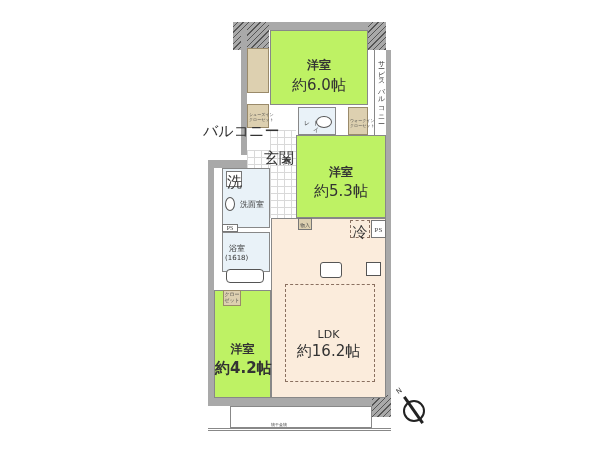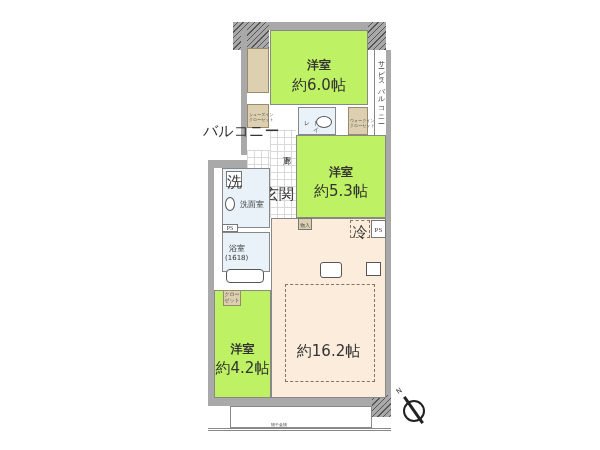--- a/index.html
+++ b/index.html
@@ -55,21 +55,21 @@
 <div class="abs closet" style="left:348px;top:107px;width:20px;height:28px;">
   <div class="abs small" style="left:1px;top:10px;font-size:4px;white-space:pre;">ウォークイン
 クローゼット</div>
 </div>
 
 <div class="abs tile" style="left:270px;top:130px;width:26px;height:88px;">
   <div class="abs label" style="left:12px;top:20px;writing-mode:vertical-rl;font-size:8px;">廊下</div>
 </div>
 
 <div class="abs tile" style="left:247px;top:150px;width:23px;height:20px;"></div>
-<div class="abs label mid" style="left:264px;top:151px;margin-top:36px;">玄関</div>
+<div class="abs label mid" style="left:264px;top:151px;">玄関</div>
 
 <div class="abs label mid" style="left:203px;top:124px;">バルコニー</div>
 
 <div class="abs room-yellow" style="left:296px;top:135px;width:90px;height:83px;border:1px solid #888;">
   <div class="abs label big" style="left:0;right:0;top:30px;">洋室</div>
   <div class="abs label mid" style="left:0;right:0;top:48px;">約5.3帖</div>
 </div>
 
 <div class="abs room-blue" style="left:222px;top:168px;width:48px;height:60px;border:1px solid #888;">
   <div class="abs box label mid" style="left:3px;top:2px;width:16px;height:16px;padding-top:3px;">洗</div>
@@ -79,31 +79,32 @@
 <div class="abs box small" style="left:222px;top:224px;width:16px;height:8px;font-size:6px;text-align:center;">PS</div>
 
 <div class="abs room-blue" style="left:222px;top:232px;width:48px;height:40px;border:1px solid #888;">
   <div class="abs label" style="left:6px;top:12px;font-size:8px;">浴室</div>
   <div class="abs label" style="left:2px;top:22px;font-size:7px;">(1618)</div>
   <div class="abs" style="left:3px;top:36px;width:38px;height:14px;border:1px solid #555;border-radius:4px;background:#fff;"></div>
 </div>
 
 <div class="abs room-peach" style="left:271px;top:218px;width:115px;height:180px;border:1px solid #888;">
   <div class="abs dash" style="left:13px;top:65px;width:90px;height:98px;"></div>
+  <div class="abs label" style="left:0;right:0;top:110px;font-size:11px;">LDK</div>
   <div class="abs label mid" style="left:0;right:0;top:125px;">約16.2帖</div>
   <div class="abs" style="left:48px;top:43px;width:22px;height:16px;border:1px solid #555;border-radius:3px;background:#fff;"></div>
   <div class="abs" style="left:94px;top:43px;width:15px;height:14px;border:1px solid #555;background:#fff;"></div>
 </div>
 <div class="abs box small" style="left:298px;top:218px;width:14px;height:12px;font-size:5px;text-align:center;padding-top:3px;background:#ddd0b0;">物入</div>
 <div class="abs dash label mid" style="left:350px;top:220px;width:20px;height:18px;padding-top:4px;">冷</div>
 <div class="abs box small" style="left:371px;top:220px;width:15px;height:18px;font-size:7px;text-align:center;padding-top:5px;">PS</div>
 
 <div class="abs room-yellow" style="left:214px;top:290px;width:57px;height:108px;border:1px solid #888;">
   <div class="abs label big" style="left:0;right:0;top:52px;">洋室</div>
-  <div class="abs label mid" style="left:0;right:0;top:70px;">約4.2帖</div>
+  <div class="abs label mid" style="left:0;right:0;top:70px;font-weight:bold;">約4.2帖</div>
 </div>
 <div class="abs closet small" style="left:223px;top:290px;width:18px;height:16px;font-size:5px;white-space:pre;text-align:center;">クロー
 ゼット</div>
 
 <div class="abs" style="left:230px;top:406px;width:142px;height:22px;border:1px solid #888;background:#fff;">
   <div class="abs small" style="left:40px;top:15px;font-size:4px;">物干金物</div>
 </div>
 <div class="abs" style="left:208px;top:428px;width:183px;height:3px;border-top:1px solid #888;border-bottom:1px solid #888;"></div>
 
 <div class="abs" style="left:403px;top:400px;width:22px;height:22px;border:2px solid #222;border-radius:50%;"></div>

